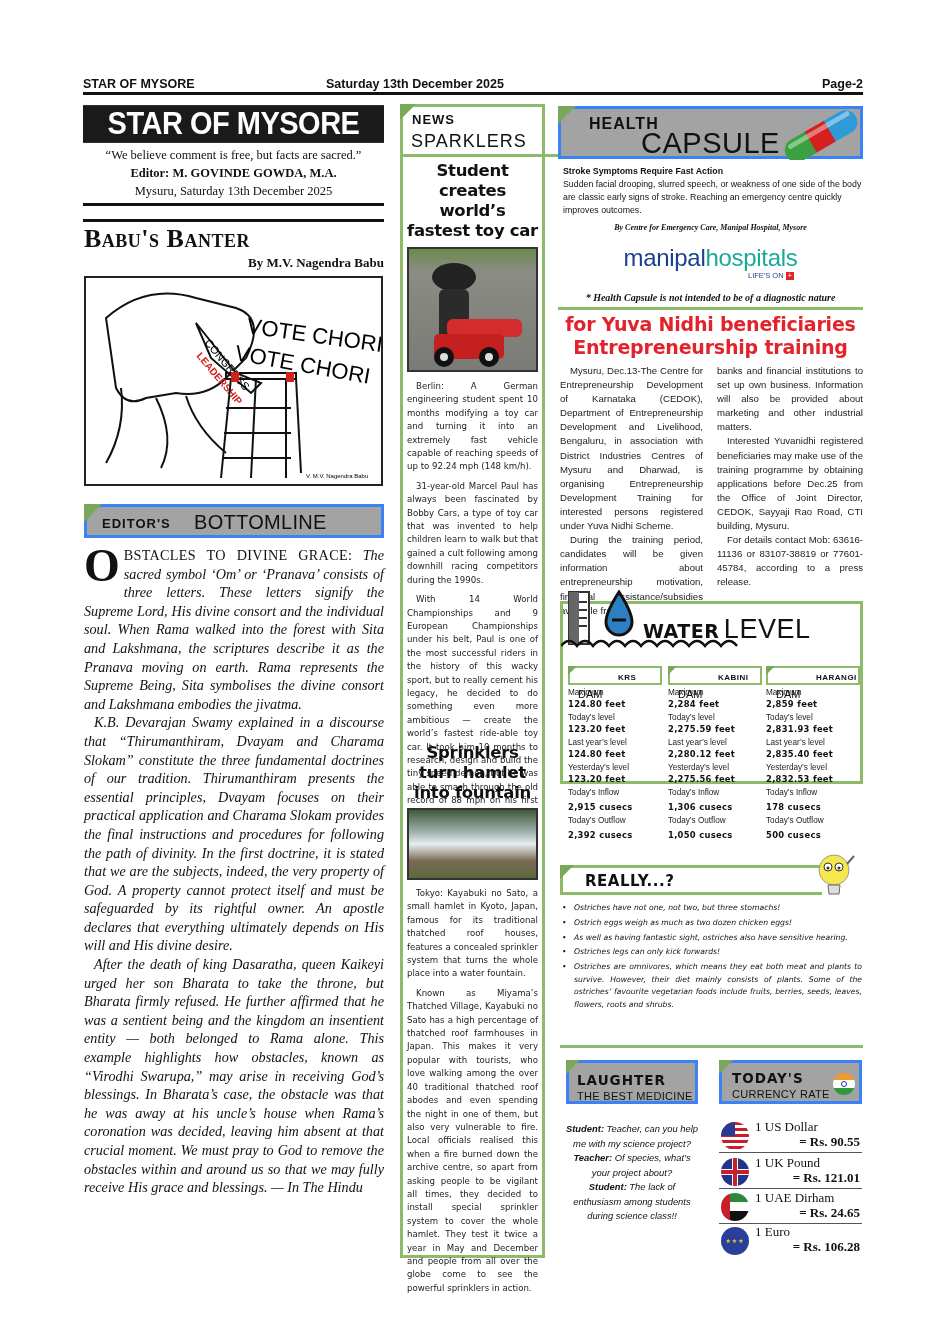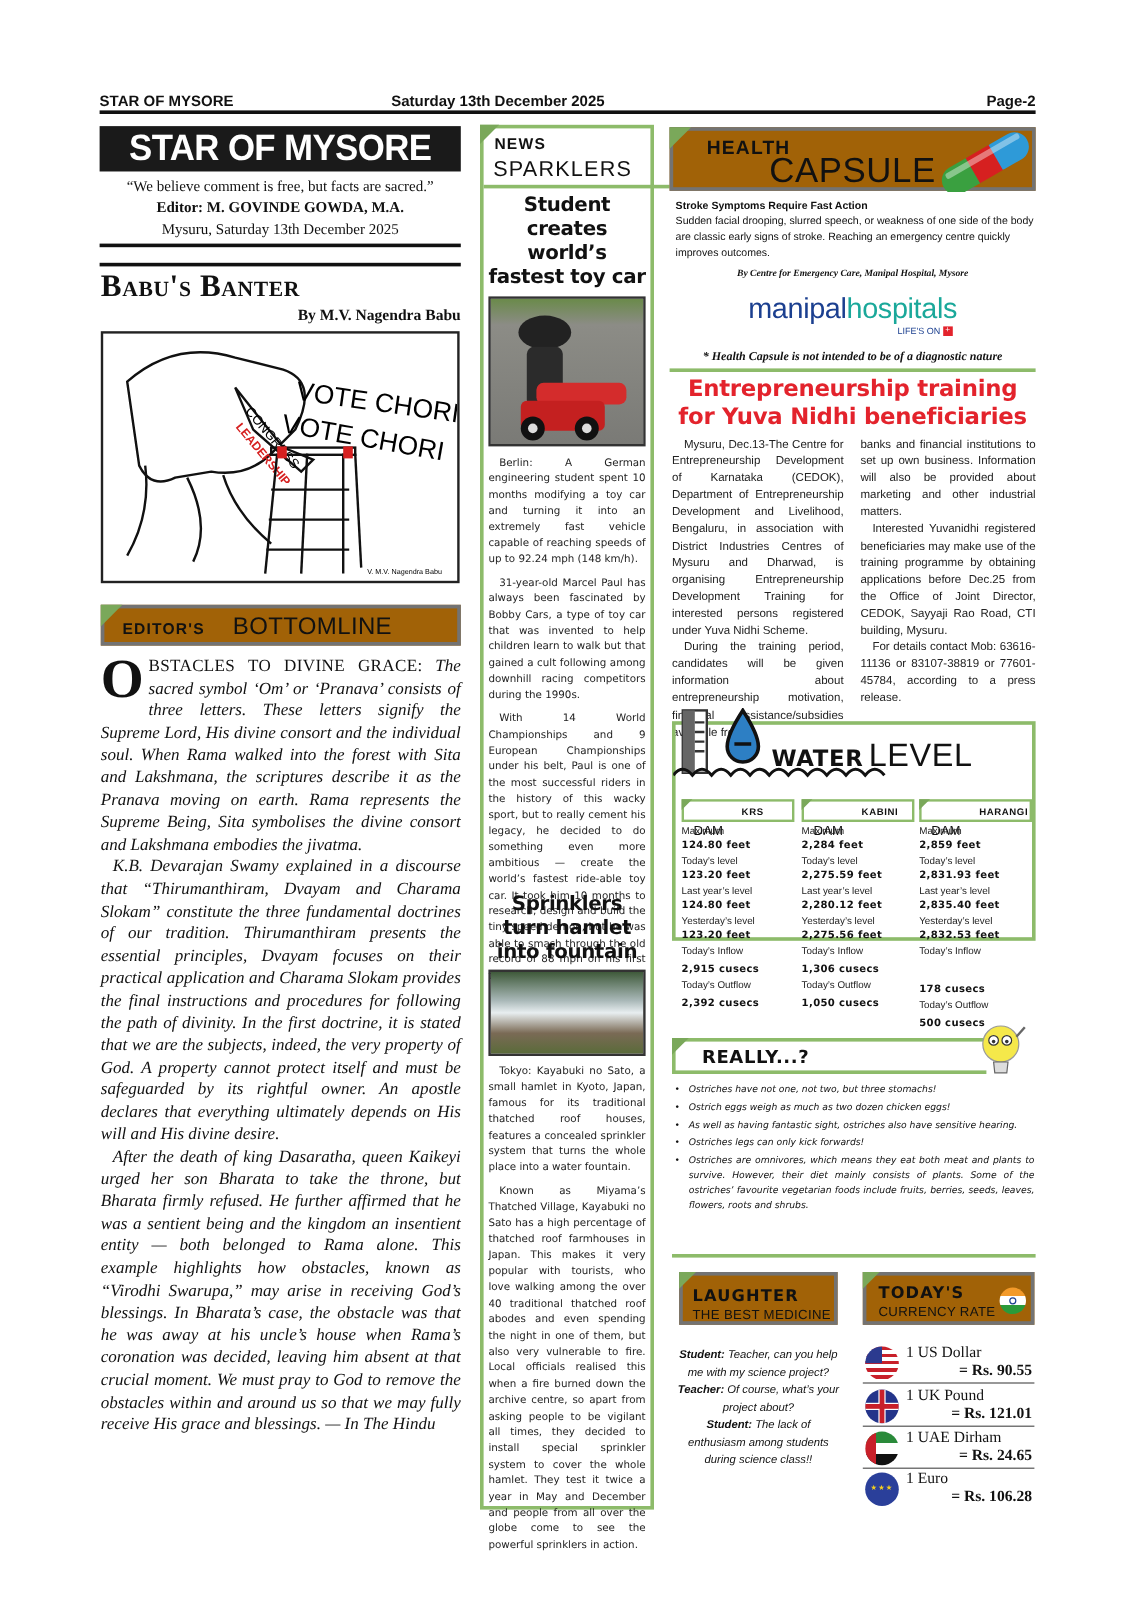--- a/index.html
+++ b/index.html
@@ -7,21 +7,21 @@
   .abs { position: absolute; }
   .topbar { left: 83px; top: 77px; width: 780px; height: 18px; border-bottom: 3px solid #111; font-weight: bold; font-size: 12.5px; }
   .topbar span { position: absolute; top: 0; }
   .masthead { left: 83px; top: 106px; width: 301px; height: 36px; background: #1a1a1a; color: #fff; text-align: center; font-family: "Liberation Sans", sans-serif; font-weight: bold; font-size: 29px; line-height: 36px; letter-spacing: -0.5px; transform: scaleY(1.05); }
   .serif { font-family: "Liberation Serif", serif; }
   .tagline { left: 83px; top: 146px; width: 301px; text-align: center; font-size: 12.5px; line-height: 18px; }
   .rule { background: #111; height: 3px; }
   .banter-title { left: 84px; top: 224px; font-family: "Liberation Serif", serif; font-weight: bold; font-size: 26px; font-variant: small-caps; letter-spacing: 0.5px; }
   .byline { left: 200px; top: 255px; width: 184px; text-align: right; font-family: "Liberation Serif", serif; font-weight: bold; font-size: 13px; }
   .cartoon { left: 84px; top: 276px; width: 299px; height: 210px; border: 2px solid #222; background: #fff; overflow: hidden; }
-  .section-box { border: 3px solid #737373; background: #a16207; }
+  .section-box { border: 3px solid #3b82f6; background: #a3a3a3; }
   .corner { position: absolute; width: 0; height: 0; border-top: 18px solid #7aa85a; border-right: 18px solid transparent; }
   .editors-box { left: 84px; top: 504px; width: 300px; height: 34px; }
   .editors-box .t1 { position: absolute; left: 15px; top: 9px; font-weight: bold; font-size: 13px; letter-spacing: 1px; }
   .editors-box .t2 { position: absolute; left: 107px; top: 4px; font-size: 20px; letter-spacing: 0.3px; }
   .editorial { left: 84px; top: 546px; width: 300px; font-family: "Liberation Serif", serif; font-style: italic; font-size: 14.2px; line-height: 18.6px; text-align: justify; hyphens: auto; }
   .editorial p { text-indent: 10px; }
   .editorial p.first { text-indent: 0; }
   .dropcap { float: left; font-size: 46px; line-height: 36px; font-weight: bold; font-style: normal; margin: 2px 4px 0 0; }
   .capsword { font-style: normal; letter-spacing: 0.3px; }
   .midcol { left: 400px; top: 104px; width: 145px; height: 1154px; border: 3px solid #8dbb6a; }
@@ -185,22 +185,22 @@
   <span style="color:#1b3f8f">manipal</span><span style="color:#1aa89a">hospitals</span>
 </div>
 <div class="abs lifeson">
   <span>LIFE'S ON</span>
   <span style="display:inline-block;width:8px;height:8px;background:#e3232c;color:#fff;font-size:7px;line-height:8px;text-align:center;vertical-align:middle">+</span>
 </div>
 <div class="abs disclaimer">* Health Capsule is not intended to be of a diagnostic nature</div>
 <div class="abs greenrule" style="left:558px;top:307px;width:305px;"></div>
 
 <div class="abs ent-title">
+  <div>for Yuva Nidhi beneficiaries</div>
   <div>Entrepreneurship training</div>
-  <div>for Yuva Nidhi beneficiaries</div>
 </div>
 <div class="abs ent-col" style="left:560px;top:364px;width:143px;">
   <p>Mysuru, Dec.13-The Centre for Entrepreneurship Development of Karnataka (CEDOK), Department of Entrepreneurship Development and Livelihood, Bengaluru, in association with District Industries Centres of Mysuru and Dharwad, is organising Entrepreneurship Development Training for interested persons registered under Yuva Nidhi Scheme.</p>
   <p>During the training period, candidates will be given information about entrepreneurship motivation, financial assistance/subsidies available from</p>
 </div>
 <div class="abs ent-col" style="left:717px;top:364px;width:146px;">
   <p style="text-indent:0">banks and financial institutions to set up own business. Information will also be provided about marketing and other industrial matters.</p>
   <p>Interested Yuvanidhi registered beneficiaries  may make use of the training programme by obtaining applications before Dec.25 from the Office of Joint Director, CEDOK, Sayyaji Rao Road, CTI building, Mysuru.</p>
   <p>For details contact Mob: 63616-11136 or 83107-38819 or 77601-45784, according to a press release.</p>
 </div>
@@ -297,21 +297,21 @@
     <div class="dam-row">
         <span class="lab">Last year’s level</span>
         <span class="val">2,835.40 feet</span>
       </div>
     <div class="dam-row">
         <span class="lab">Yesterday’s level</span>
         <span class="val">2,832.53 feet</span>
       </div>
     <div class="dam-row">
         <span class="lab">Today’s Inflow</span>
-        <span class="val" style="margin-top:20px">178 cusecs</span>
+        <span class="val" style="margin-top:3px">178 cusecs</span>
       </div>
     <div class="dam-row">
         <span class="lab">Today’s Outflow</span>
         <span class="val" style="margin-top:3px">500 cusecs</span>
       </div>
   </div>
 </div>
 
 <div class="abs really-box">
   <div class="corner" style="left:-3px;top:-3px;border-top-width:14px;border-right-width:14px"></div>
@@ -335,21 +335,21 @@
 </ul>
 <div class="abs greenrule" style="left:560px;top:1045px;width:303px;"></div>
 
 <div class="abs section-box laugh-box">
   <div class="corner" style="left:-3px;top:-3px;border-top-width:14px;border-right-width:14px"></div>
   <span class="l1">LAUGHTER</span>
   <span class="l2">THE BEST MEDICINE</span>
 </div>
 <div class="abs joke">
   <div><b>Student:</b><span> Teacher, can you help me with my science project?</span></div>
-  <div><b>Teacher:</b><span> Of course, what’s your project about?</span></div>
+  <div><b>Teacher:</b><span> Of species, what’s your project about?</span></div>
   <div><b>Student:</b><span> The lack of enthusiasm among students during science class!!</span></div>
 </div>
 
 <div class="abs section-box cur-box">
   <div class="corner" style="left:-3px;top:-3px;border-top-width:14px;border-right-width:14px"></div>
   <span class="c1">TODAY'S</span>
   <span class="c2">CURRENCY RATE</span>
   <div style="position:absolute;right:4px;top:10px;width:22px;height:22px;border-radius:50%;overflow:hidden;background:linear-gradient(#f39a2a 33%,#fff 33%,#fff 66%,#2a9a3a 66%)">
     <div style="position:absolute;left:8px;top:8px;width:6px;height:6px;border:1px solid #1b3f8f;border-radius:50%"></div>
   </div>

